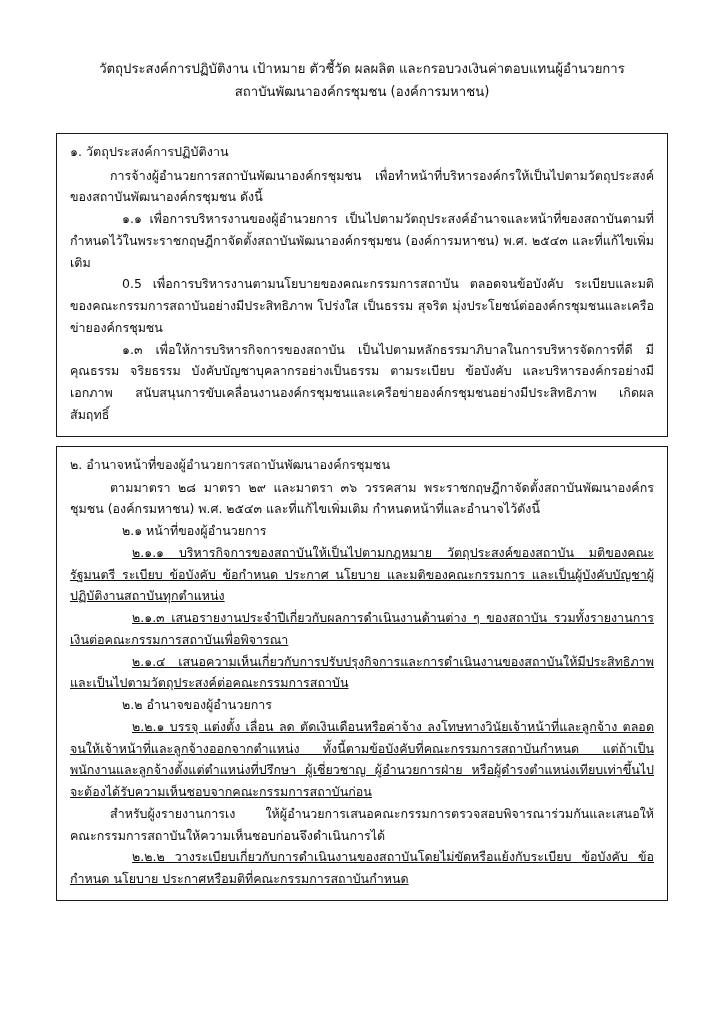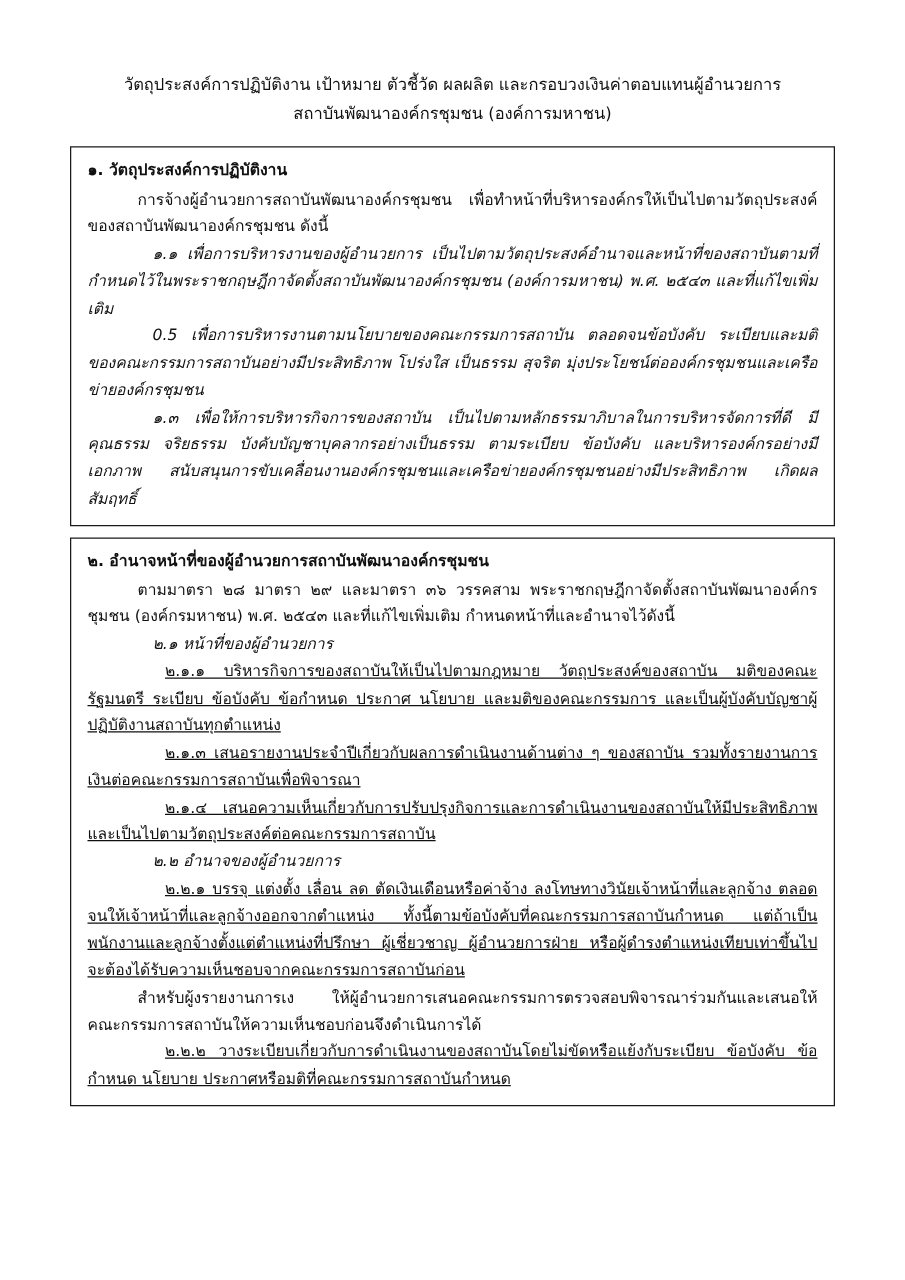--- a/index.html
+++ b/index.html
@@ -19,49 +19,49 @@
     width: 724px;
     height: 1024px;
     box-sizing: border-box;
     padding: 58px 56px 20px 56px;
   }
   .doc-title {
     text-align: center;
     font-size: 13.2px;
     line-height: 1.72;
     font-weight: 400;
-    margin: 0 auto 14px auto;
+    margin: 0 auto 30px auto;
     width: 92%;
   }
   .doc-title .line {
     display: block;
     white-space: nowrap;
   }
   .section {
     border: 1px solid #1a1a1a;
     box-sizing: border-box;
     padding: 8px 13px 10px 13px;
     margin-bottom: 9px;
   }
   .section-heading {
     font-size: 12.6px;
     line-height: 1.6;
     margin: 0 0 2px 0;
-    font-weight: 700;
+    font-weight: 400;
   }
   p.para {
     font-size: 12.5px;
     line-height: 1.74;
     margin: 0;
     text-align: justify;
     text-justify: inter-word;
     text-indent: 0;
   }
   p.para.ind1 { text-indent: 40px; }
-  p.para.ind2 { text-indent: 52px; font-style: italic; }
+  p.para.ind2 { text-indent: 52px; }
   p.para.ind3 { text-indent: 62px; text-decoration: underline; }
 </style>
 </head>
 <body>
 
 <div class="page">
 
   <div class="doc-title">
     <span class="line">วัตถุประสงค์การปฏิบัติงาน เป้าหมาย ตัวชี้วัด ผลผลิต และกรอบวงเงินค่าตอบแทนผู้อำนวยการ</span>
     <span class="line">สถาบันพัฒนาองค์กรชุมชน (องค์การมหาชน)</span>

